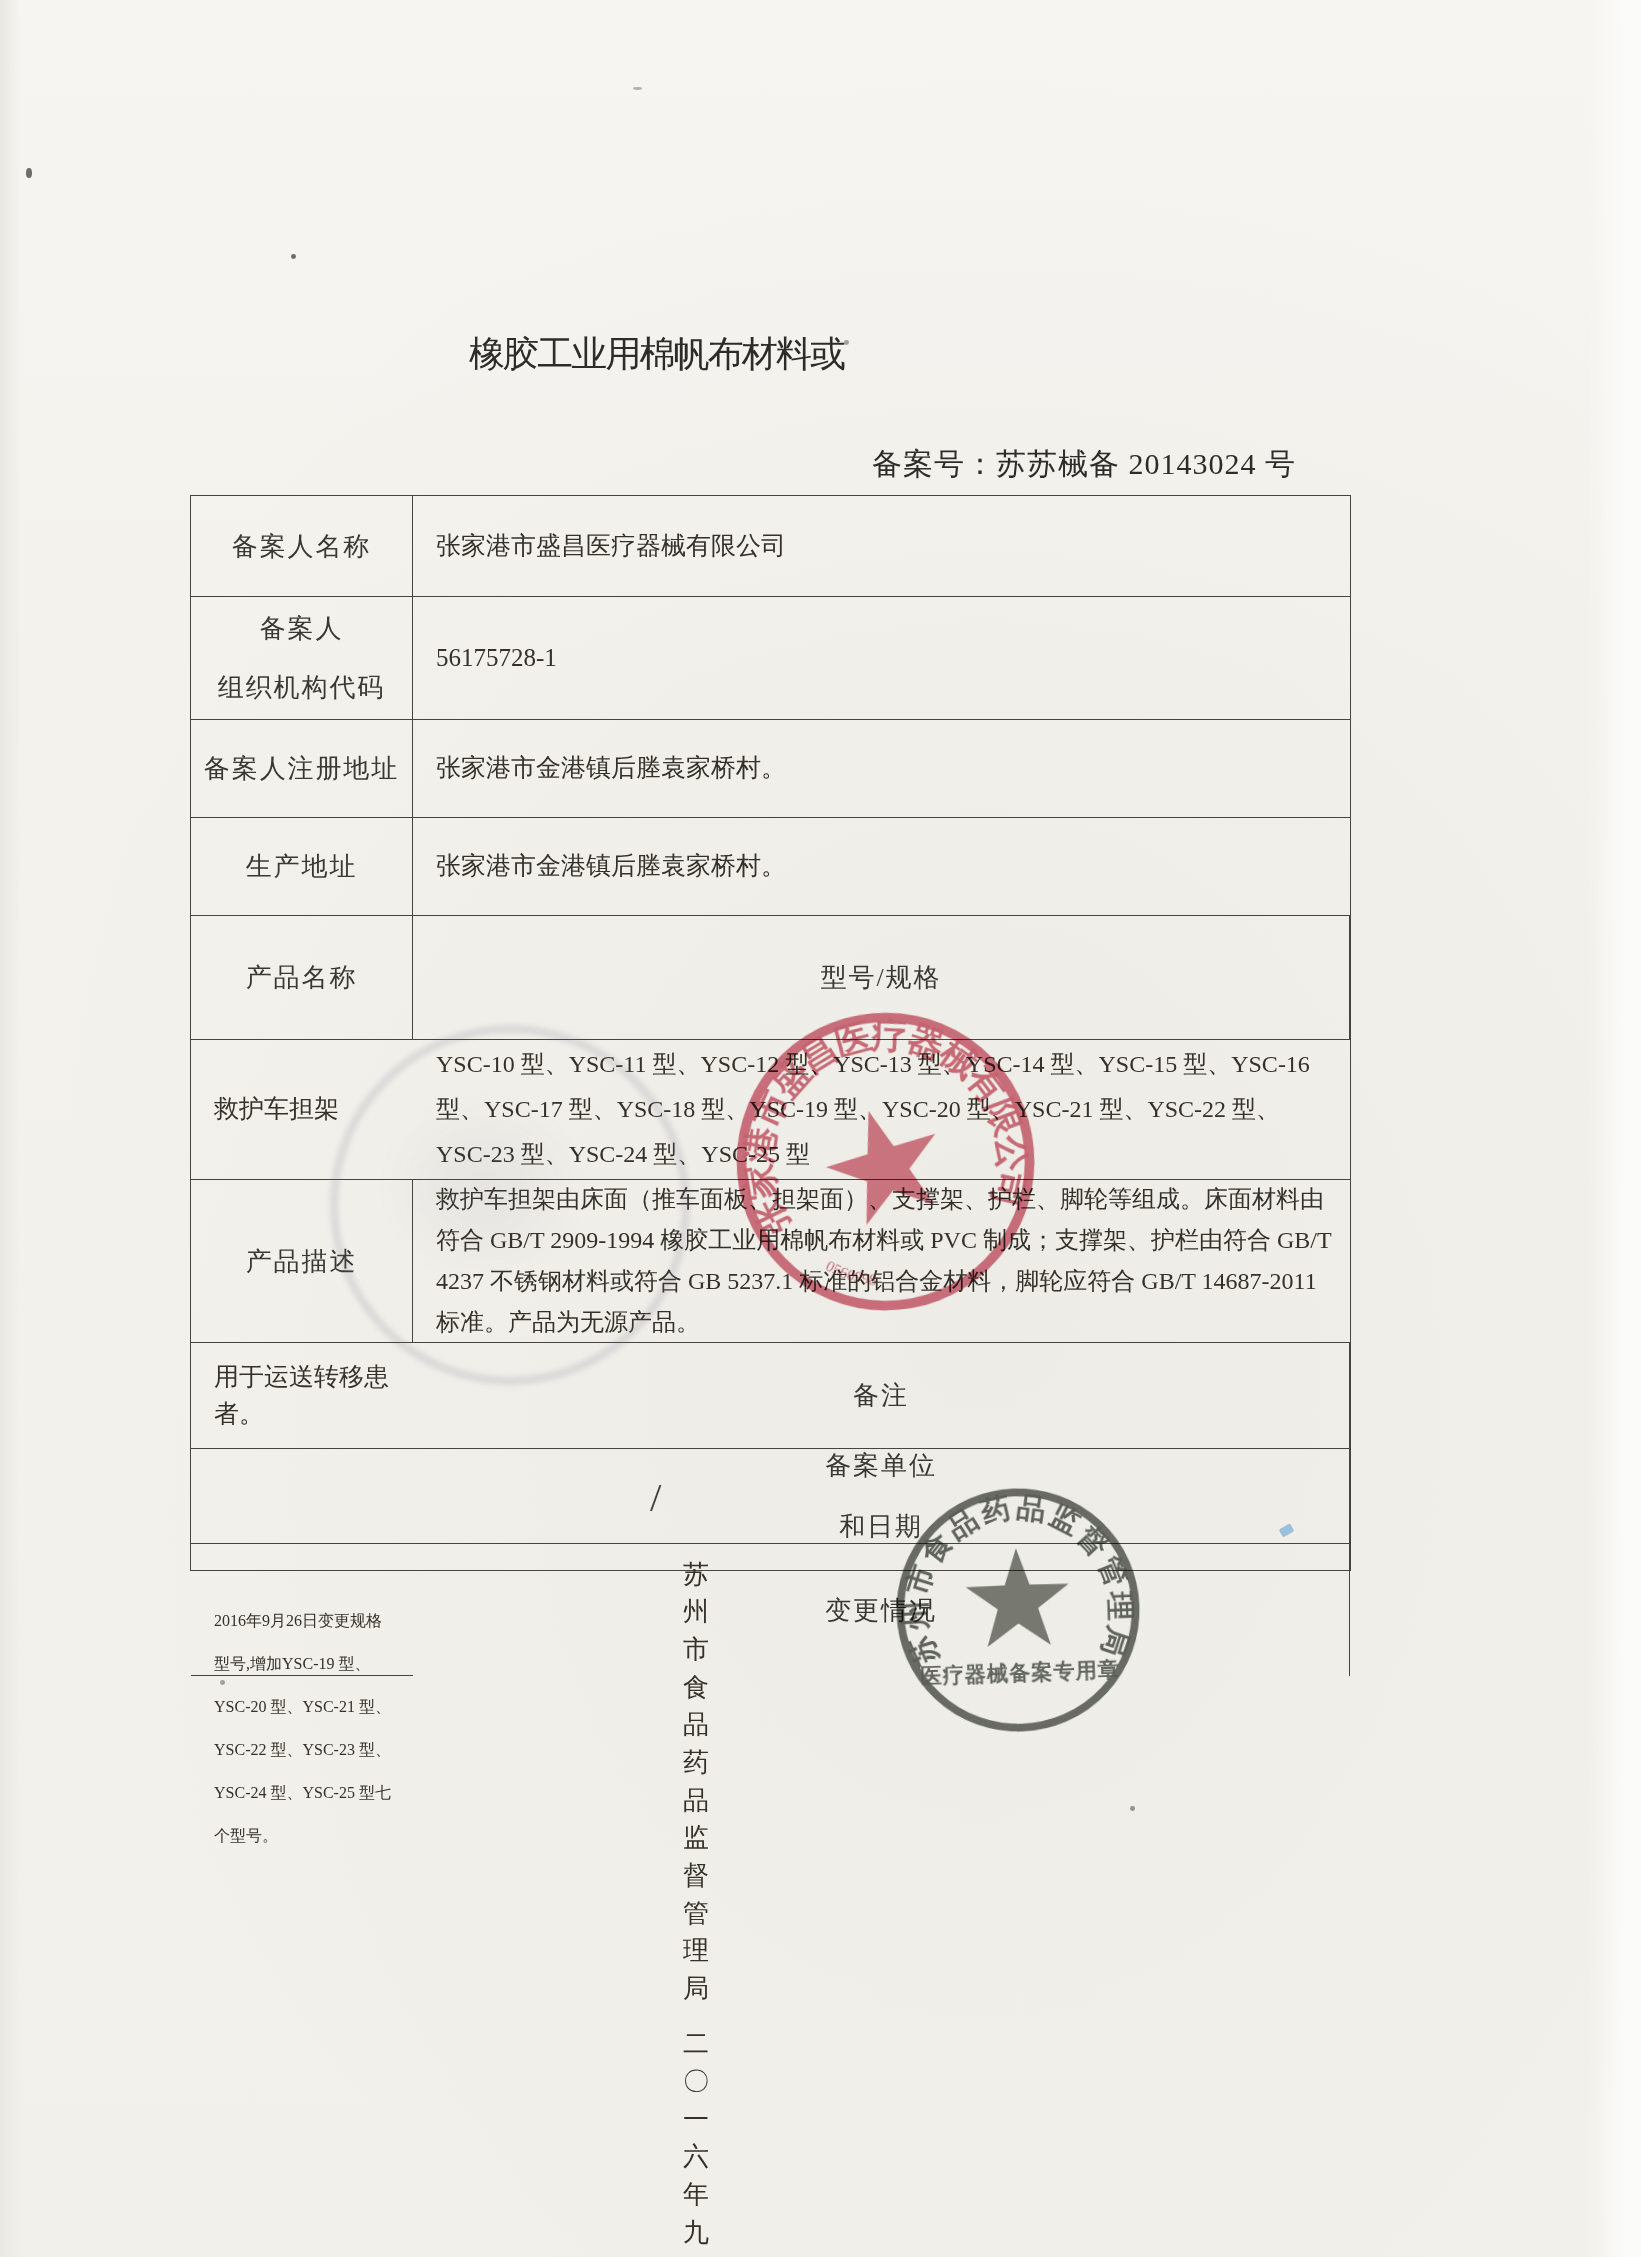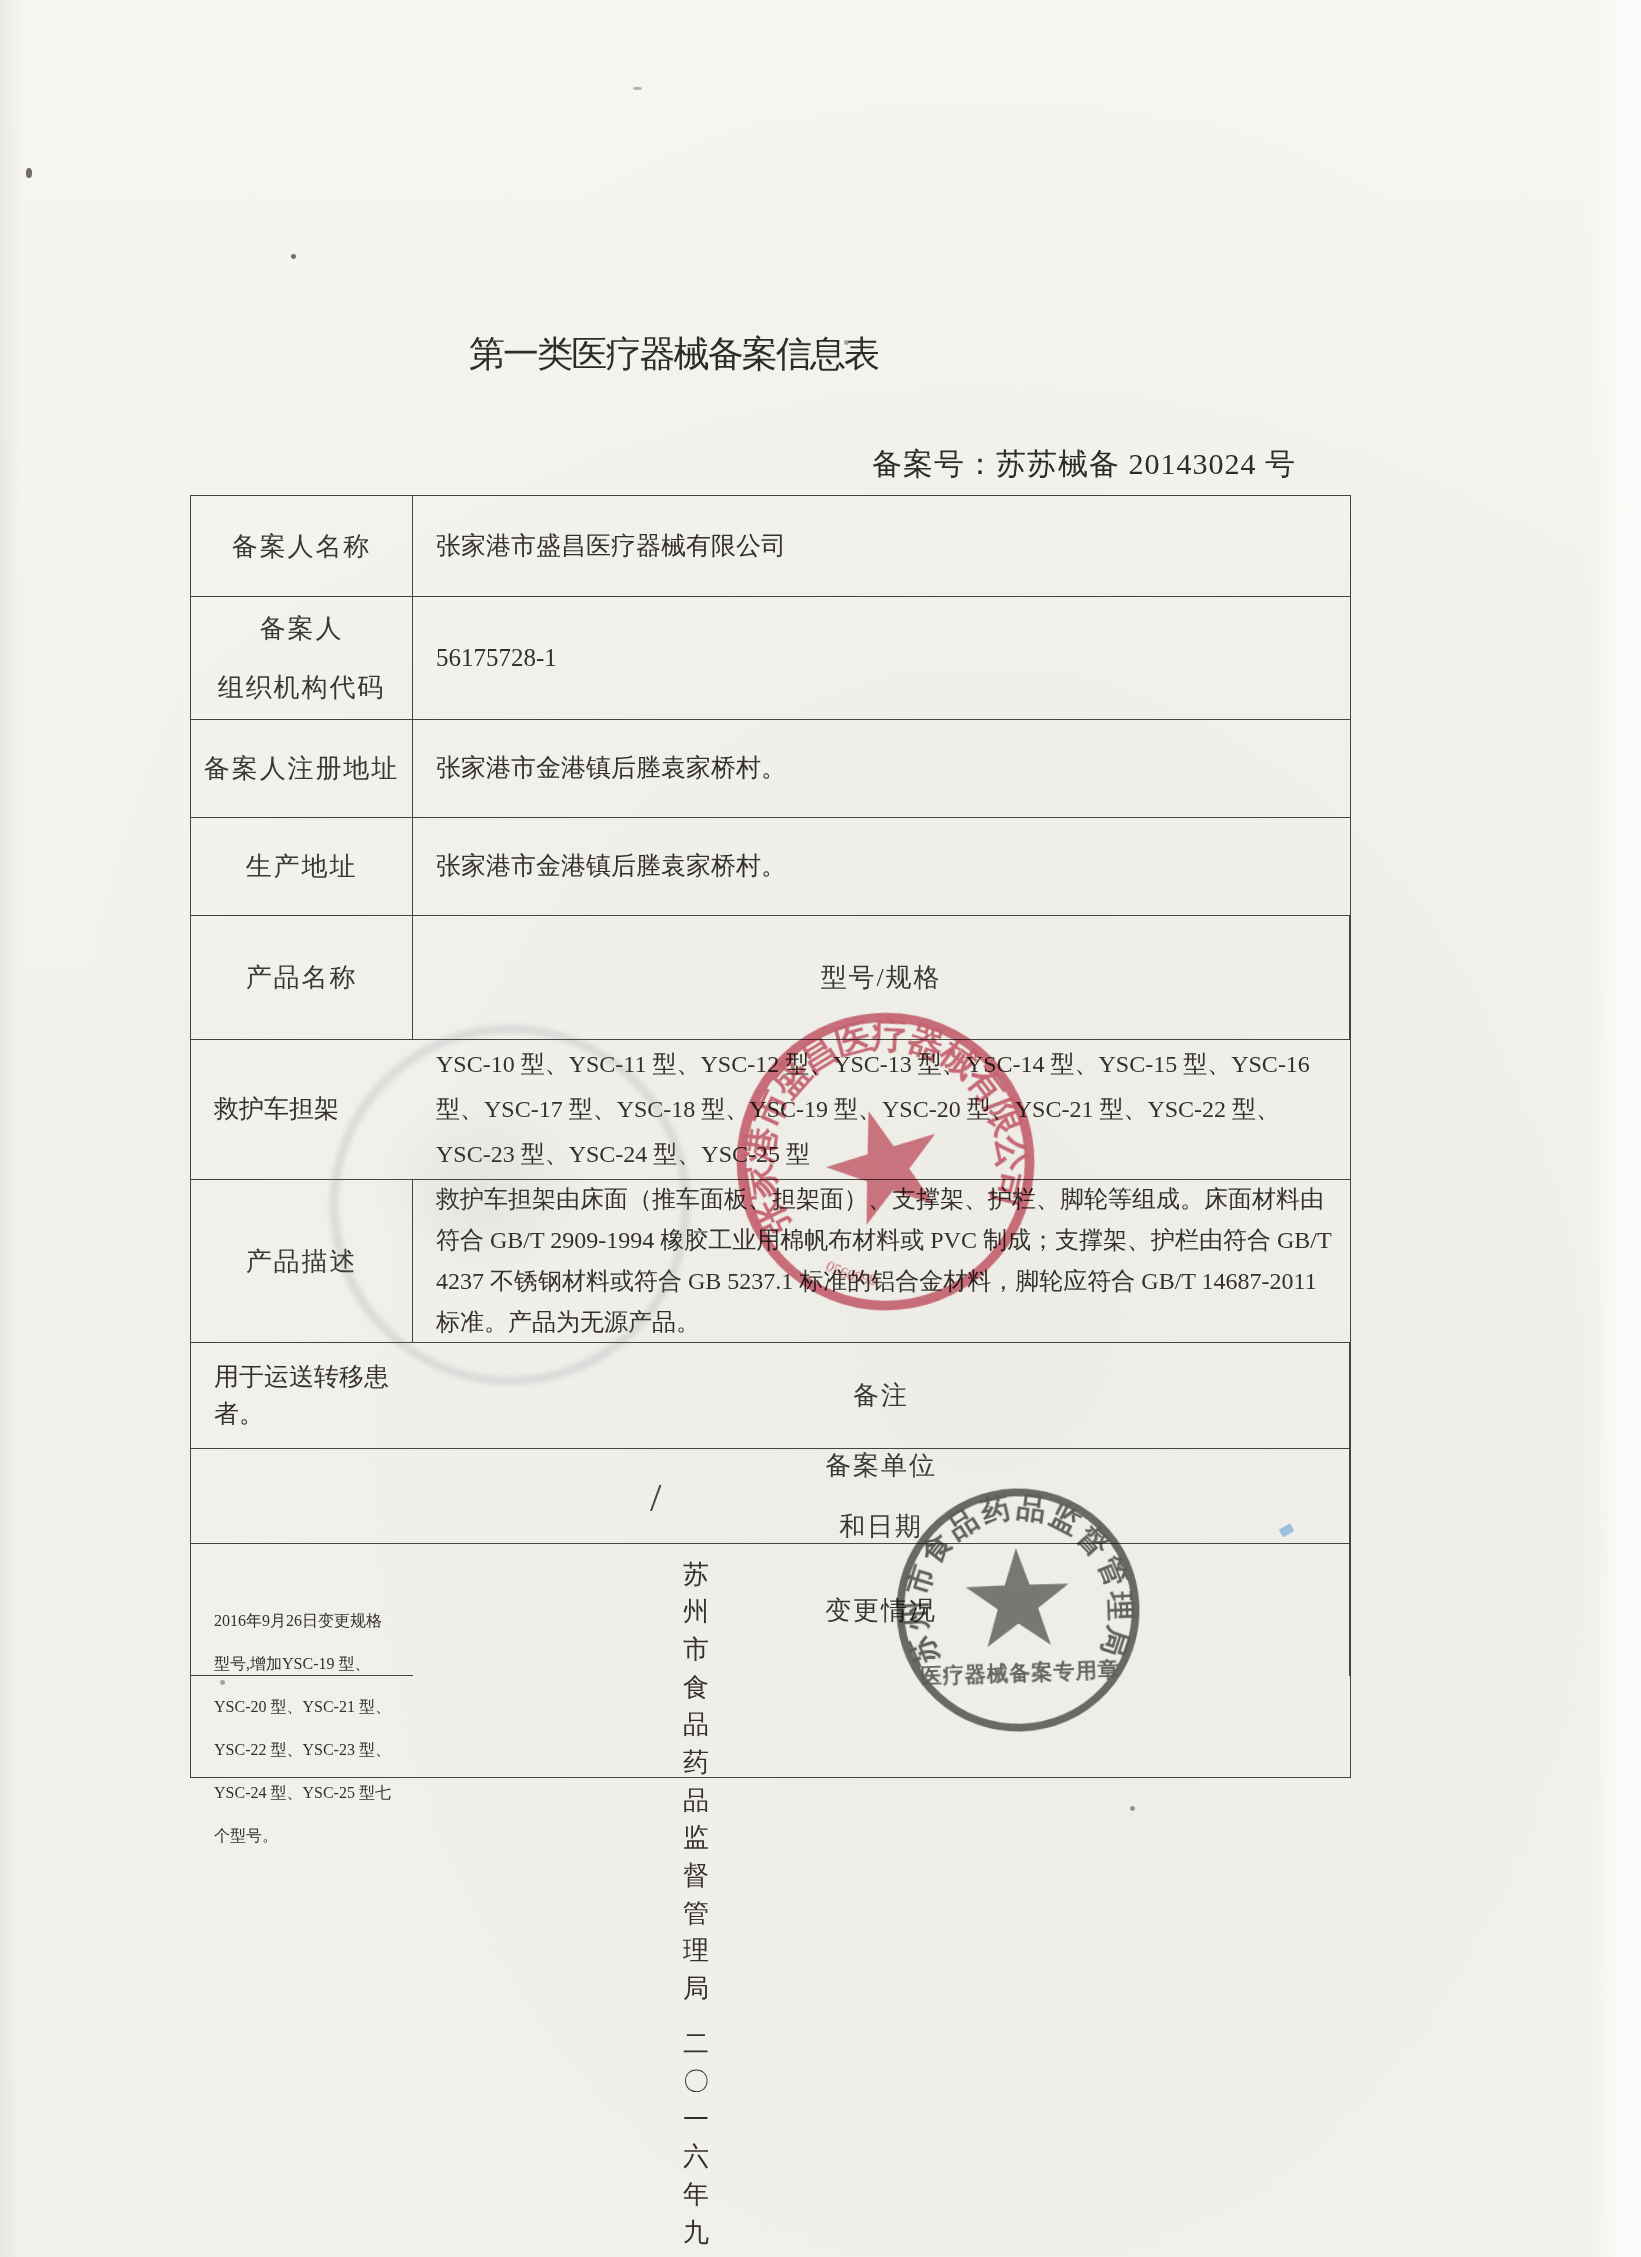--- a/index.html
+++ b/index.html
@@ -21,21 +21,21 @@
   .title{
     position:absolute;left:469px;top:330px;
     font-size:36px;letter-spacing:-1.9px;font-weight:500;color:#2e2c28;
     white-space:nowrap;
   }
   .filing{
     position:absolute;left:872px;top:444px;
     font-size:30px;letter-spacing:1px;color:#2e2c28;white-space:nowrap;
   }
   .doc-table{
-    position:absolute;left:190px;top:495px;width:1161px;height:1283px;
+    position:absolute;left:190px;top:495px;width:1161px;height:1076px;
     display:grid;
     grid-template-columns:222px 1fr;
     grid-template-rows:101px 123px 98px 98px 124px 140px 163px 106px 95px 132px 103px;
     border:1.9px solid #45443e;
     box-sizing:border-box;
     background:transparent;
     z-index:1;
   }
   .cell{border-bottom:1.9px solid #45443e;box-sizing:border-box;position:relative;}
   .cell.last{border-bottom:none;}
@@ -92,21 +92,21 @@
   <div class="edge-right"></div>
 
   <div class="speck" style="left:26px;top:168px;width:5.8px;height:9.7px;"></div>
   <div class="speck" style="left:291px;top:254px;width:4.8px;height:4.8px;"></div>
   <div class="speck" style="left:633px;top:87px;width:8.7px;height:2.9px;opacity:.5;"></div>
   <div class="speck" style="left:844px;top:340px;width:4.8px;height:4.8px;opacity:.6;"></div>
   <div class="speck" style="left:1130px;top:1806px;width:4.8px;height:4.8px;opacity:.7;"></div>
   <div class="speck" style="left:220px;top:1680px;width:4.8px;height:4.8px;opacity:.6;"></div>
   <div class="speck blue" style="left:1280px;top:1526px;width:12.6px;height:8.7px;transform:rotate(-30deg);opacity:.65;"></div>
 
-  <div class="title">第一类医疗器械备案信息表</div>
+  <div class="title">橡胶工业用棉帆布材料或</div>
   <div class="filing"><span>备案号：</span><span>苏苏械备 20143024 号</span></div>
 
   <div class="doc-table">
 
     <div class="cell lb">
         <span>备案人名称</span>
       </div>
     <div class="cell val">
         <span class="txt">张家港市盛昌医疗器械有限公司</span>
       </div>

